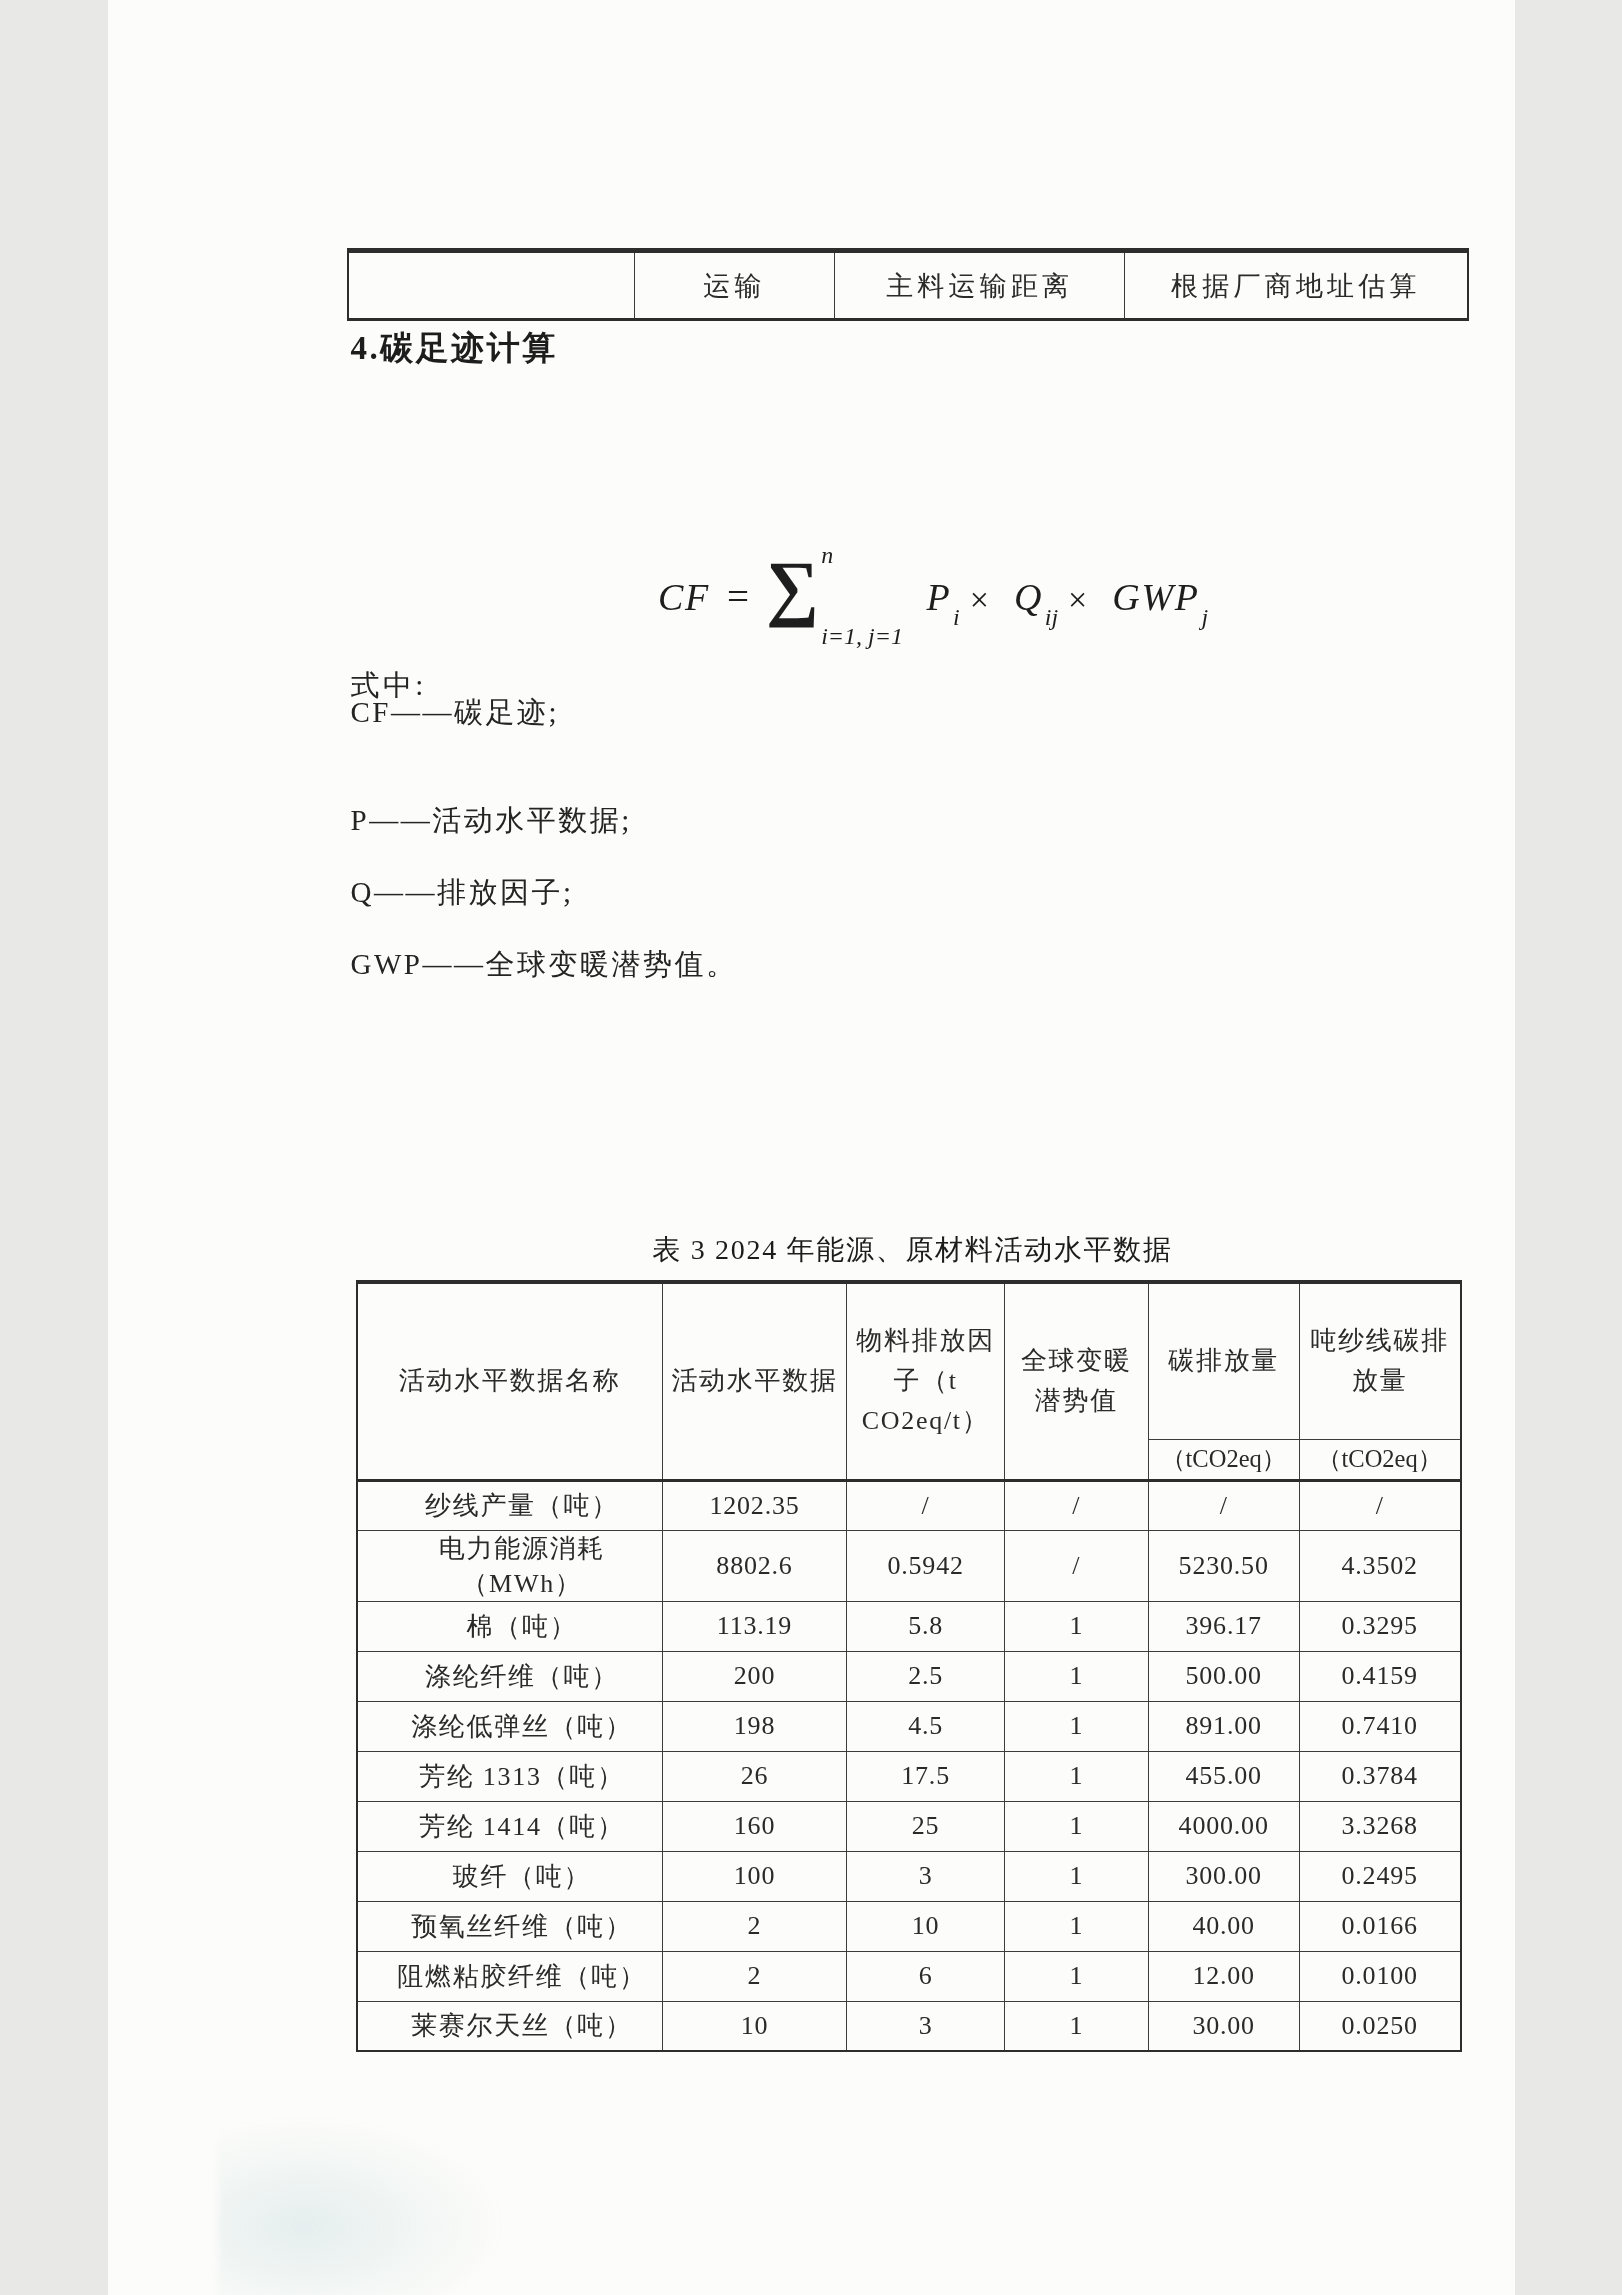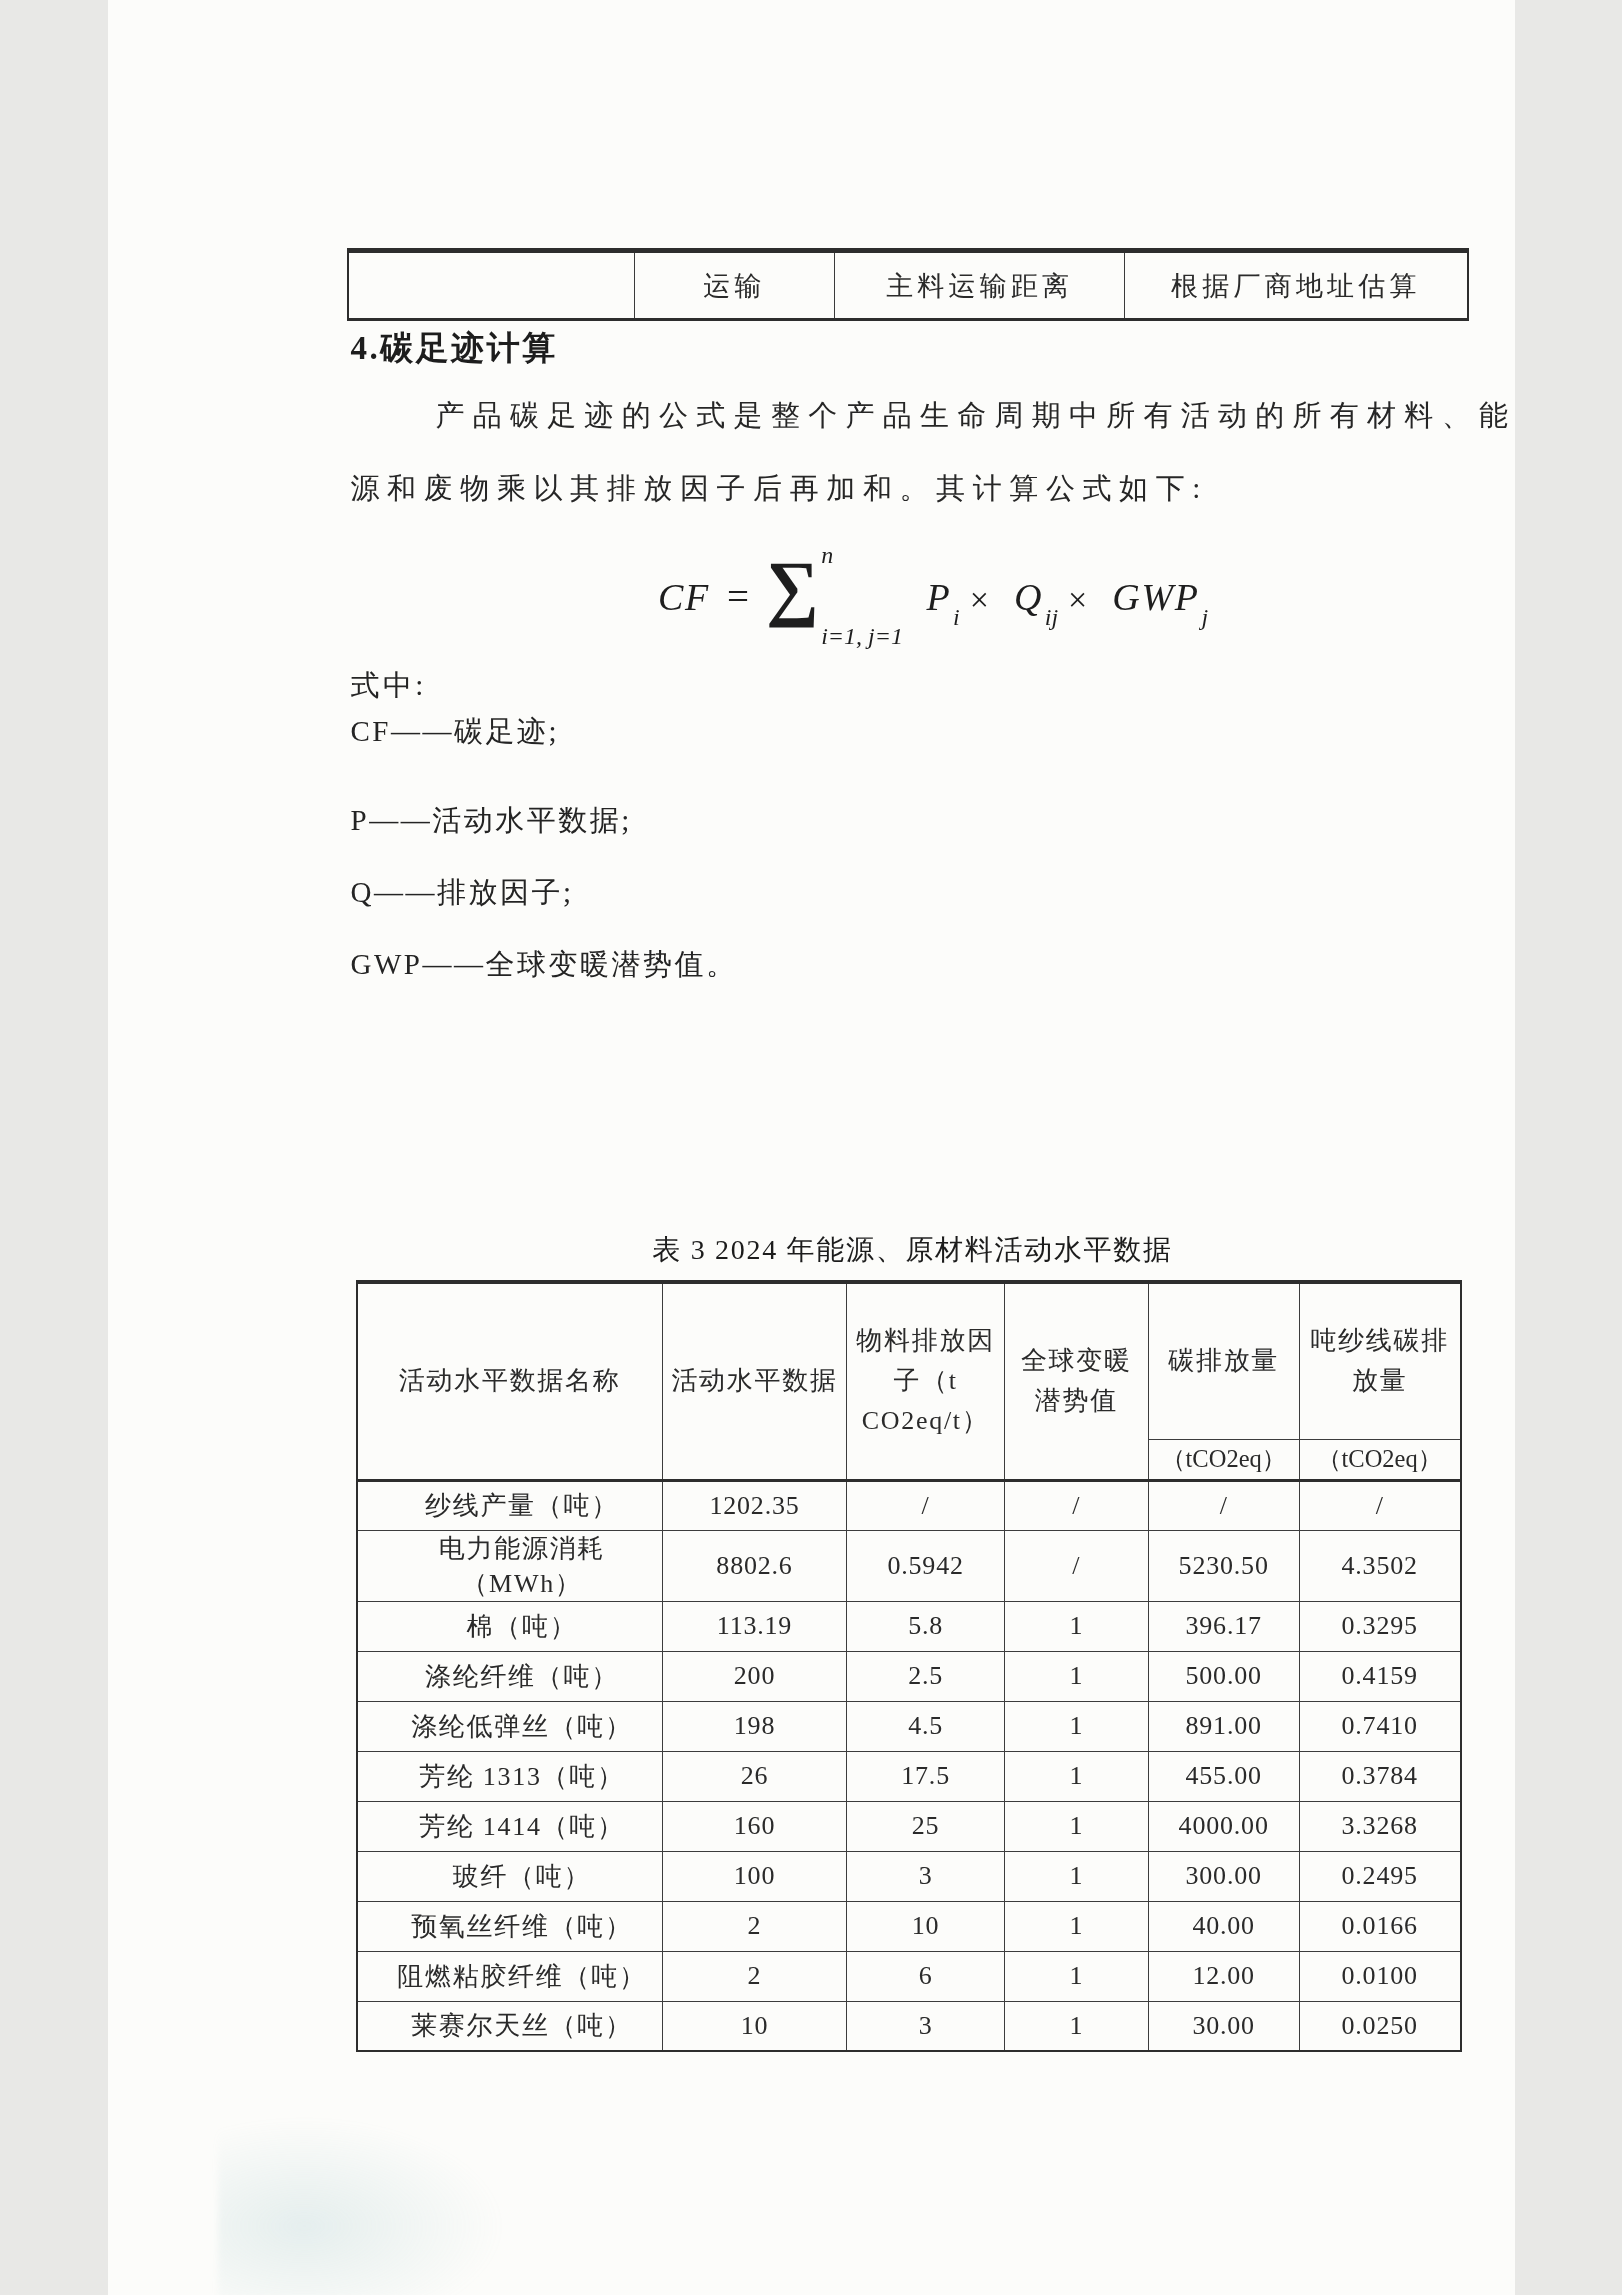--- a/index.html
+++ b/index.html
@@ -36,21 +36,21 @@
   .para1{top:379px;text-indent:85px;}
   .para2{top:1006px;text-indent:85px;}
   .where{
     position:absolute;left:243px;top:666px;
     font-size:29px;letter-spacing:3.4px;
   }
   .def{
     position:absolute;left:243px;
     font-size:29px;letter-spacing:2.5px;
   }
-  .def1{top:712px}.def2{top:801px}.def3{top:873px}.def4{top:945px}
+  .def1{top:693px}.def2{top:801px}.def3{top:873px}.def4{top:945px}
   
   .formula{
     position:absolute;left:243px;top:527px;width:1165px;height:139px;
     display:flex;align-items:center;justify-content:center;
     color:#1e1e1e;
   }
   .f-var{font-style:italic;font-size:38px;letter-spacing:1.7px;}
   .f-eq{font-size:39px;margin:0 17px;}
   .sigma-block{display:inline-flex;align-items:stretch;margin-right:8.5px;}
   .f-sigma{font-size:74px;line-height:81px;font-weight:bold;}
@@ -110,21 +110,20 @@
       <td></td>
       <td>运输</td>
       <td>主料运输距离</td>
       <td>根据厂商地址估算</td>
     </tr>
   </tbody>
     </table>
 
   <div class="heading">4.碳足迹计算</div>
 
-  <div class="para para1">产品碳足迹的公式是整个产品生命周期中所有活动的所有材料、能源和废物乘以其排放因子后再加和。其计算公式如下:</div>
 
   <div class="formula">
     <span class="f-var">CF</span>
     <span class="f-eq">=</span>
     <span class="sigma-block">
       <span class="f-sigma">∑</span>
       <span class="limits">
         <span class="up">n</span>
         <span class="lo">i=1, j=1</span>
       </span>

